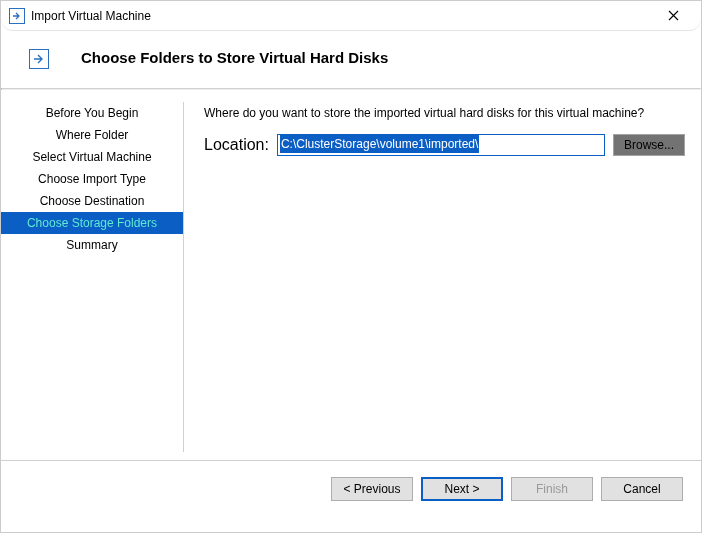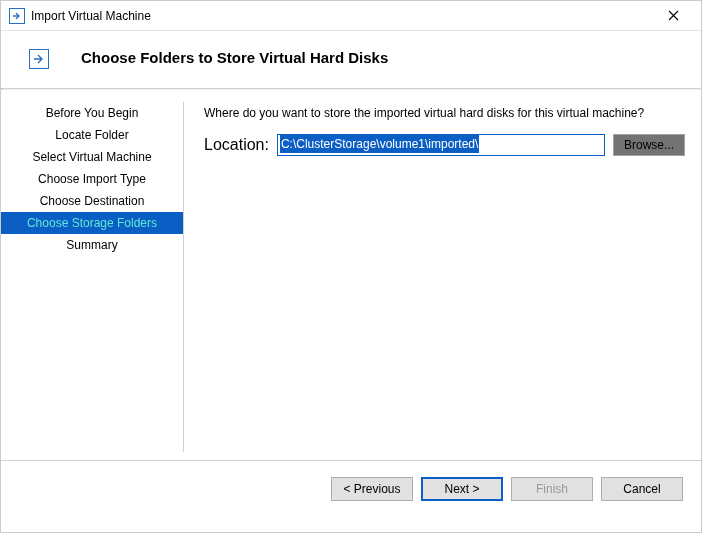--- a/index.html
+++ b/index.html
@@ -13,20 +13,21 @@
     height: 533px;
     overflow: hidden;
     border: 1px solid #ccc;
   }
   .titlebar {
     display: flex;
     align-items: center;
     height: 30px;
     padding: 0 8px;
     border-bottom: 1px solid #e5e5e5;
+    border-radius: 12px;
   }
   .titlebar .app-icon {
     width: 16px; height: 16px;
     border: 1px solid #2a6fbf;
     display: flex; align-items: center; justify-content: center;
     margin-right: 6px;
     color: #2a6fbf;
     font-size: 10px;
   }
   .titlebar .title { flex: 1; font-size: 12px; }
@@ -177,21 +178,21 @@
       </svg>
   </div>
   <h1>Choose Folders to Store Virtual Hard Disks</h1>
 </div>
 
 <hr class="divider-top">
 
 <div class="body">
   <div class="sidebar">
     <div class="step">Before You Begin</div>
-    <div class="step">Locate Folder</div>
+    <div class="step">Where Folder</div>
     <div class="step">Select Virtual Machine</div>
     <div class="step">Choose Import Type</div>
     <div class="step">Choose Destination</div>
     <div class="step active">Choose Storage Folders</div>
     <div class="step">Summary</div>
   </div>
   <div class="vline"></div>
   <div class="main">
     <div class="prompt">Where do you want to store the imported virtual hard disks for this virtual machine?</div>
     <div class="row">

